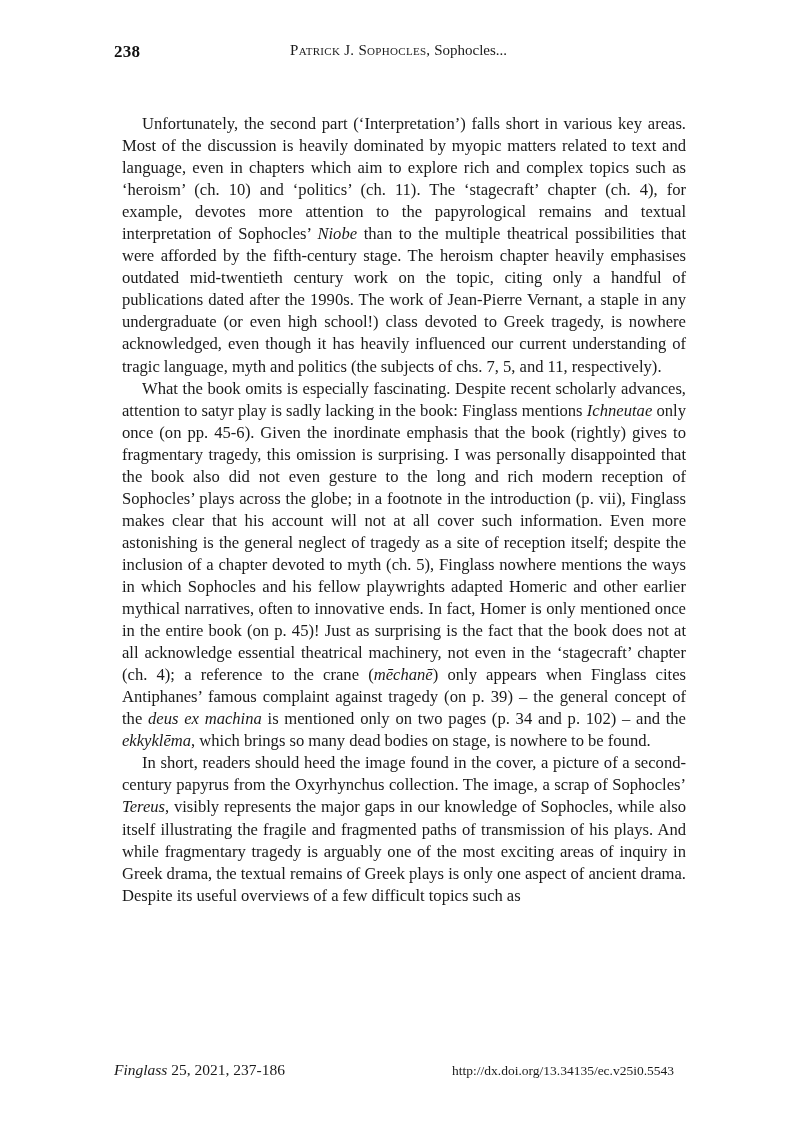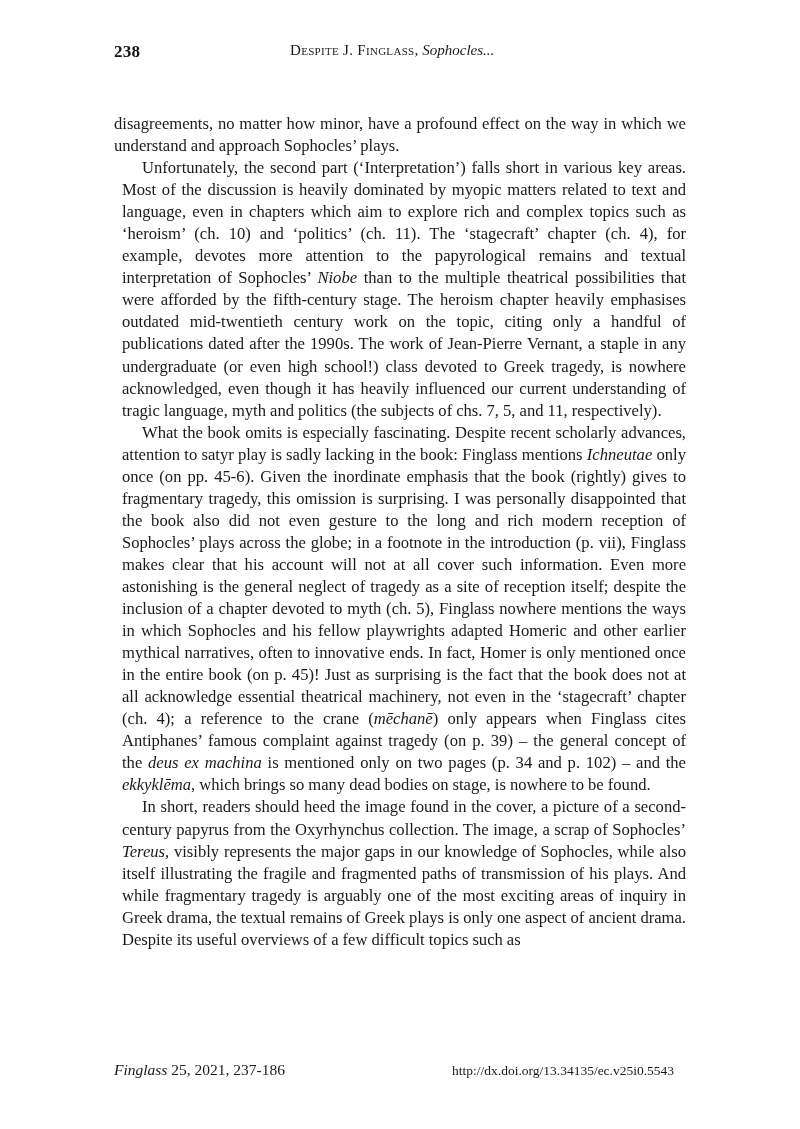--- a/index.html
+++ b/index.html
@@ -47,21 +47,20 @@
     top: 0;
     font-size: 15px;
     color: #1a1a1a;
     white-space: nowrap;
   }
   .smallcaps {
     font-variant: small-caps;
     letter-spacing: 0.3px;
   }
   .head-italic {
-    font-style: italic;
     margin-top: 17px;
   }
 
   
   .textblock {
     position: absolute;
     left: 114px;
     top: 113px;
     width: 572px;
   }
@@ -110,25 +109,24 @@
     color: #1a1a1a;
   }
 </style>
 </head>
 <body>
 
 <div class="page">
 
   <div class="running-head">
     <span class="folio">238</span>
-    <span class="head-title"><span class="smallcaps">Despite J. Finglass,</span> <span class="head-italic">Sophocles...</span></span>
+    <span class="head-title"><span class="smallcaps">Patrick J. Sophocles,</span> <span class="head-italic">Sophocles...</span></span>
   </div>
 
   <div class="textblock">
-      <p class="para"><span>disagreements, no matter how minor, have a profound effect on the way in which we understand and approach Sophocles’ plays.</span></p>
       <p class="para indent"><span>Unfortunately, the second part (‘Interpretation’) falls short in various key areas. Most of the discussion is heavily dominated by myopic matters related to text and language, even in chapters which aim to explore rich and complex topics such as ‘heroism’ (ch. 10) and ‘politics’ (ch. 11). The ‘stagecraft’ chapter (ch. 4), for example, devotes more attention to the papyrological remains and textual interpretation of Sophocles’ </span><i>Niobe</i><span> than to the multiple theatrical possibilities that were afforded by the fifth-century stage. The heroism chapter heavily emphasises outdated mid-twentieth century work on the topic, citing only a handful of publications dated after the 1990s. The work of Jean-Pierre Vernant, a staple in any undergraduate (or even high school!) class devoted to Greek tragedy, is nowhere acknowledged, even though it has heavily influenced our current understanding of tragic language, myth and politics (the subjects of chs. 7, 5, and 11, respectively).</span></p>
       <p class="para indent"><span>What the book omits is especially fascinating. Despite recent scholarly advances, attention to satyr play is sadly lacking in the book: Finglass mentions </span><i>Ichneutae</i><span> only once (on pp. 45-6). Given the inordinate emphasis that the book (rightly) gives to fragmentary tragedy, this omission is surprising. I was personally disappointed that the book also did not even gesture to the long and rich modern reception of Sophocles’ plays across the globe; in a footnote in the introduction (p. vii), Finglass makes clear that his account will not at all cover such information. Even more astonishing is the general neglect of tragedy as a site of reception itself; despite the inclusion of a chapter devoted to myth (ch. 5), Finglass nowhere mentions the ways in which Sophocles and his fellow playwrights adapted Homeric and other earlier mythical narratives, often to innovative ends. In fact, Homer is only mentioned once in the entire book (on p. 45)! Just as surprising is the fact that the book does not at all acknowledge essential theatrical machinery, not even in the ‘stagecraft’ chapter (ch. 4); a reference to the crane (</span><i>mēchanē</i><span>) only appears when Finglass cites Antiphanes’ famous complaint against tragedy (on p. 39) – the general concept of the </span><i>deus ex machina</i><span> is mentioned only on two pages (p. 34 and p. 102) – and the </span><i>ekkyklēma</i><span>, which brings so many dead bodies on stage, is nowhere to be found.</span></p>
       <p class="para indent"><span>In short, readers should heed the image found in the cover, a picture of a second-century papyrus from the Oxyrhynchus collection. The image, a scrap of Sophocles’ </span><i>Tereus</i><span>, visibly represents the major gaps in our knowledge of Sophocles, while also itself illustrating the fragile and fragmented paths of transmission of his plays. And while fragmentary tragedy is arguably one of the most exciting areas of inquiry in Greek drama, the textual remains of Greek plays is only one aspect of ancient drama. Despite its useful overviews of a few difficult topics such as</span></p>
     </div>
 
   <div class="footer">
     <div class="footer-left"><span class="journal">Finglass</span><span> 25, 2021, 237-186</span></div>
     <div class="footer-right">http://dx.doi.org/13.34135/ec.v25i0.5543</div>
   </div>
 

